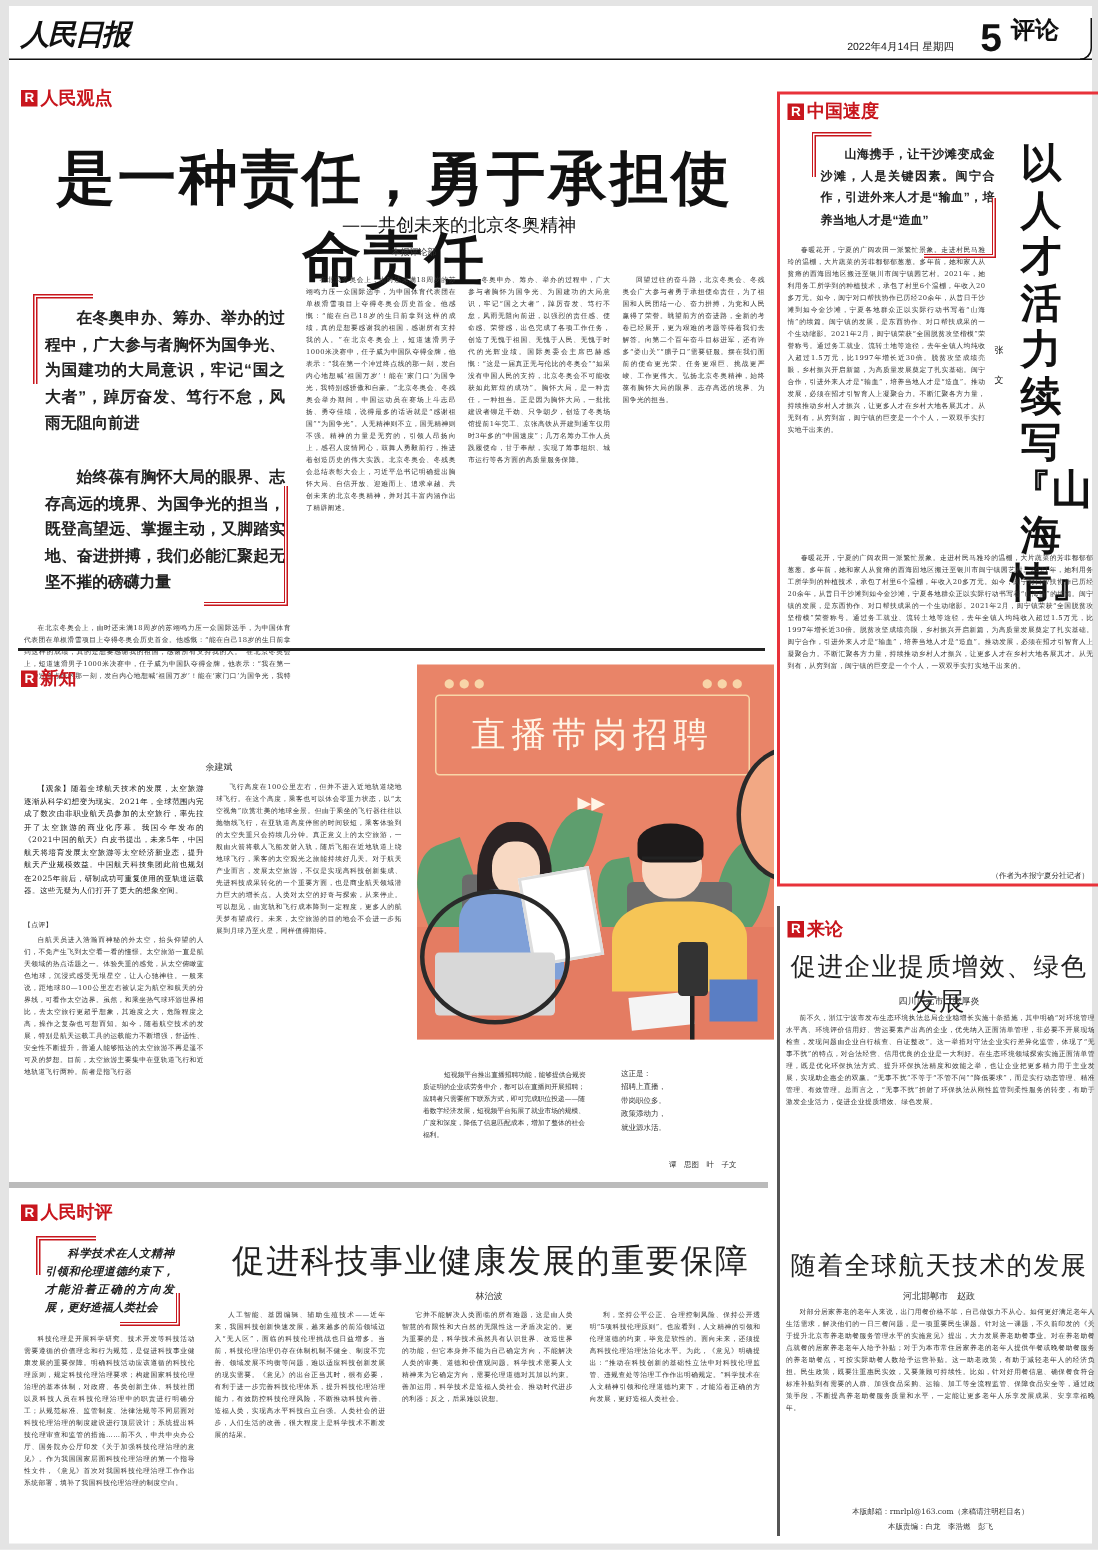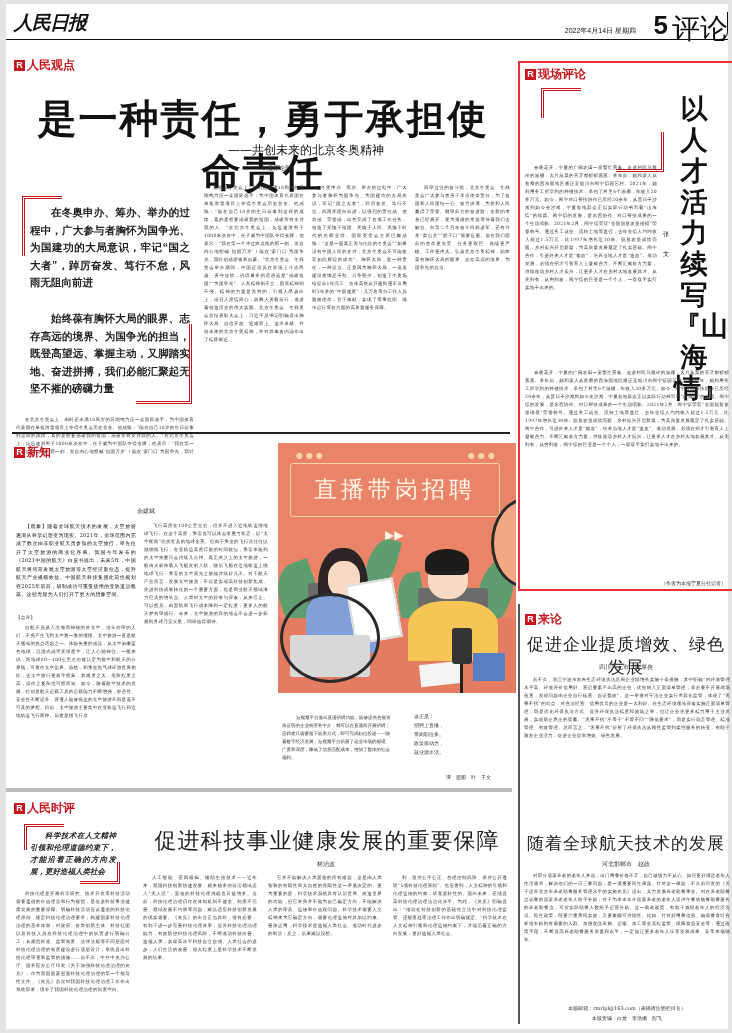--- a/index.html
+++ b/index.html
@@ -5,21 +5,21 @@
   * { box-sizing: border-box; margin: 0; padding: 0; }
   html, body { width: 732px; height: 1033px; background: #e4e4e4; overflow: hidden; }
   body { font-family: "DejaVu Serif", serif; color: #111; position: relative; }
   .page { position: absolute; left: 6px; top: 4px; width: 722px; height: 1025px; background: #fff; }
 
   
   .masthead { position: absolute; left: 0; top: 0; width: 722px; height: 36px; border-bottom: 1.5px solid #111; }
   .logo { position: absolute; left: 8px; top: 6px; font-family: "DejaVu Serif", serif; font-style: italic; font-size: 19px; font-weight: bold; letter-spacing: -1px; }
   .dateline { position: absolute; right: 92px; top: 22px; font-family: "Liberation Sans", sans-serif; font-size: 7px; }
   .pagenum { position: absolute; right: 60px; top: 6px; font-family: "Liberation Sans", sans-serif; font-size: 26px; font-weight: bold; }
-  .pagesec { position: absolute; right: 0; top: 6px; font-family: "Liberation Sans", sans-serif; font-size: 28px; font-weight: normal; }
+  .pagesec { position: absolute; right: 22px; top: 6px; font-family: "Liberation Sans", sans-serif; font-size: 16px; font-weight: bold; }
   .masthead-curl { position: absolute; right: 0; top: 8px; width: 8px; height: 28px; border-right: 1.5px solid #111; border-bottom: 1.5px solid #111; border-bottom-right-radius: 8px; }
 
   .tag { position: absolute; font-family: "Liberation Sans", sans-serif; font-weight: bold; color: #c8161d; font-size: 12px; display: flex; align-items: center; gap: 2px; }
   .tag .r { display: inline-block; width: 11px; height: 11px; background: #c8161d; color: #fff; font-size: 9px; line-height: 11px; text-align: center; }
 
   .col-text { position: absolute; font-size: 4.5px; line-height: 8px; color: #333; text-align: justify; overflow: hidden; letter-spacing: 0.3px; }
   .col-text p { text-indent: 9px; }
 
   .pull { position: absolute; font-family: "Liberation Sans", sans-serif; font-weight: bold; font-size: 10.5px; line-height: 17.5px; color: #222; text-align: justify; }
   .pull p { text-indent: 21px; }
@@ -112,23 +112,26 @@
     </div>
   <div class="col-text" style="left:409px; top:180px; width:95px; height:266px;">
       <p>回望过往的奋斗路，北京冬奥会、冬残奥会广大参与者勇于承担使命责任，为了祖国和人民团结一心、奋力拼搏，为党和人民赢得了荣誉。眺望前方的奋进路，全新的考卷已经展开，更为艰难的考题等待着我们去解答。向第二个百年奋斗目标进军，还有许多“娄山关”“腊子口”需要征服。摆在我们面前的使命更光荣、任务更艰巨、挑战更严峻、工作更伟大。弘扬北京冬奥精神，始终葆有胸怀大局的眼界、志存高远的境界、为国争光的担当。</p>
     </div>
 
   <div class="hr" style="left:6px; top:428px; width:498px;"></div>
 
   <div class="rightbox"></div>
   <div class="tag" style="left:519px; top:62px;">
     <span class="r">R</span>
-    <span>现场评论</span>
+    <span>中国速度</span>
   </div>
   <div class="bracket-tl" style="left:535px; top:84px; width:40px; height:30px;"></div>
+  <div class="pull" style="left:541px; top:92px; width:116px; font-size:8px; line-height:14.5px;">
+    <p style="text-indent:16px;">山海携手，让干沙滩变成金沙滩，人是关键因素。闽宁合作，引进外来人才是“输血”，培养当地人才是“造血”</p>
+  </div>
   <div class="bracket-br" style="left:610px; top:128px; width:48px; height:40px;"></div>
   <div class="vtitle">以人才活力续写『山海情』</div>
   <div class="vauthor">张文</div>
   <div class="col-text" style="left:519px; top:160px; width:132px; height:200px;">
       <p>春暖花开，宁夏的广阔农田一派繁忙景象。走进村民马雅玲的温棚，大片蔬菜的芳菲都郁郁葱葱。多年前，她和家人从贫瘠的西海固地区搬迁至银川市闽宁镇园艺村。2021年，她利用务工所学到的种植技术，承包了村里6个温棚，年收入20多万元。如今，闽宁对口帮扶协作已历经20余年，从昔日干沙滩到如今金沙滩，宁夏各地群众正以实际行动书写着“山海情”的续篇。闽宁镇的发展，是东西协作、对口帮扶成果的一个生动缩影。2021年2月，闽宁镇荣获“全国脱贫攻坚楷模”荣誉称号。通过务工就业、流转土地等途径，去年全镇人均纯收入超过1.5万元，比1997年增长近30倍。脱贫攻坚成绩亮眼，乡村振兴开启新篇，为高质量发展奠定了扎实基础。闽宁合作，引进外来人才是“输血”，培养当地人才是“造血”。推动发展，必须在招才引智育人上凝聚合力。不断汇聚各方力量，持续推动乡村人才振兴，让更多人才在乡村大地各展其才。从无到有，从穷到富，闽宁镇的巨变是一个个人，一双双手实打实地干出来的。</p>
     </div>
   <div class="col-text" style="left:519px; top:365px; width:204px; height:210px;">
       <p>春暖花开，宁夏的广阔农田一派繁忙景象。走进村民马雅玲的温棚，大片蔬菜的芳菲都郁郁葱葱。多年前，她和家人从贫瘠的西海固地区搬迁至银川市闽宁镇园艺村。2021年，她利用务工所学到的种植技术，承包了村里6个温棚，年收入20多万元。如今，闽宁对口帮扶协作已历经20余年，从昔日干沙滩到如今金沙滩，宁夏各地群众正以实际行动书写着“山海情”的续篇。闽宁镇的发展，是东西协作、对口帮扶成果的一个生动缩影。2021年2月，闽宁镇荣获“全国脱贫攻坚楷模”荣誉称号。通过务工就业、流转土地等途径，去年全镇人均纯收入超过1.5万元，比1997年增长近30倍。脱贫攻坚成绩亮眼，乡村振兴开启新篇，为高质量发展奠定了扎实基础。闽宁合作，引进外来人才是“输血”，培养当地人才是“造血”。推动发展，必须在招才引智育人上凝聚合力。不断汇聚各方力量，持续推动乡村人才振兴，让更多人才在乡村大地各展其才。从无到有，从穷到富，闽宁镇的巨变是一个个人，一双双手实打实地干出来的。</p>
     </div>
   <div class="editorial-note" style="left:520px; top:576px; width:200px;">（作者为本报宁夏分社记者）</div>

